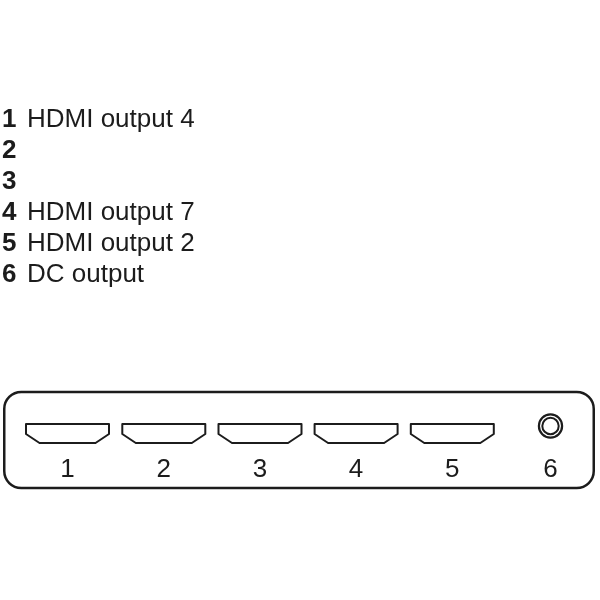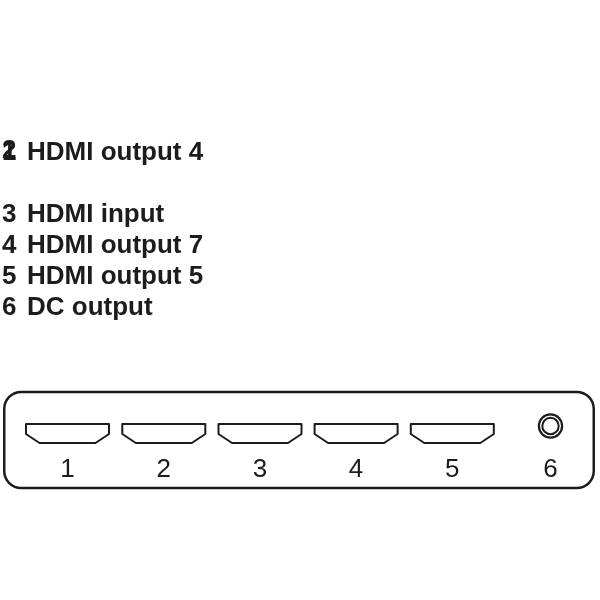--- a/index.html
+++ b/index.html
@@ -31,22 +31,21 @@
     height: 31px;
     line-height: 31px;
     font-size: 26px;
     white-space: nowrap;
   }
   .legend-num {
     font-weight: 700;
     min-width: 25px;
   }
   .legend-lbl {
-    font-weight: 700;
-    margin-top: 33px;
+    font-weight: 400;
   }
   
   .panel-svg {
     position: absolute;
     left: 0;
     top: 385px;
     width: 600px;
     height: 120px;
   }
   .chassis {
@@ -80,29 +79,28 @@
   <ul class="legend">
     <li class="legend-row">
       <span class="legend-num">1</span>
       <span class="legend-lbl">HDMI output 4</span>
     </li>
     <li class="legend-row">
       <span class="legend-num">2</span>
     </li>
     <li class="legend-row">
       <span class="legend-num">3</span>
-      <span class="legend-lbl">HDMI input</span>
     </li>
     <li class="legend-row">
       <span class="legend-num">4</span>
       <span class="legend-lbl">HDMI output 7</span>
     </li>
     <li class="legend-row">
       <span class="legend-num">5</span>
-      <span class="legend-lbl">HDMI output 5</span>
+      <span class="legend-lbl">HDMI output 2</span>
     </li>
     <li class="legend-row">
       <span class="legend-num">6</span>
       <span class="legend-lbl">DC output</span>
     </li>
   </ul>
 
   <svg class="panel-svg" viewBox="0 0 600 120" aria-hidden="true">
 
     <rect class="chassis" x="4.25" y="7" width="589.5" height="96" rx="17" ry="17"></rect>

